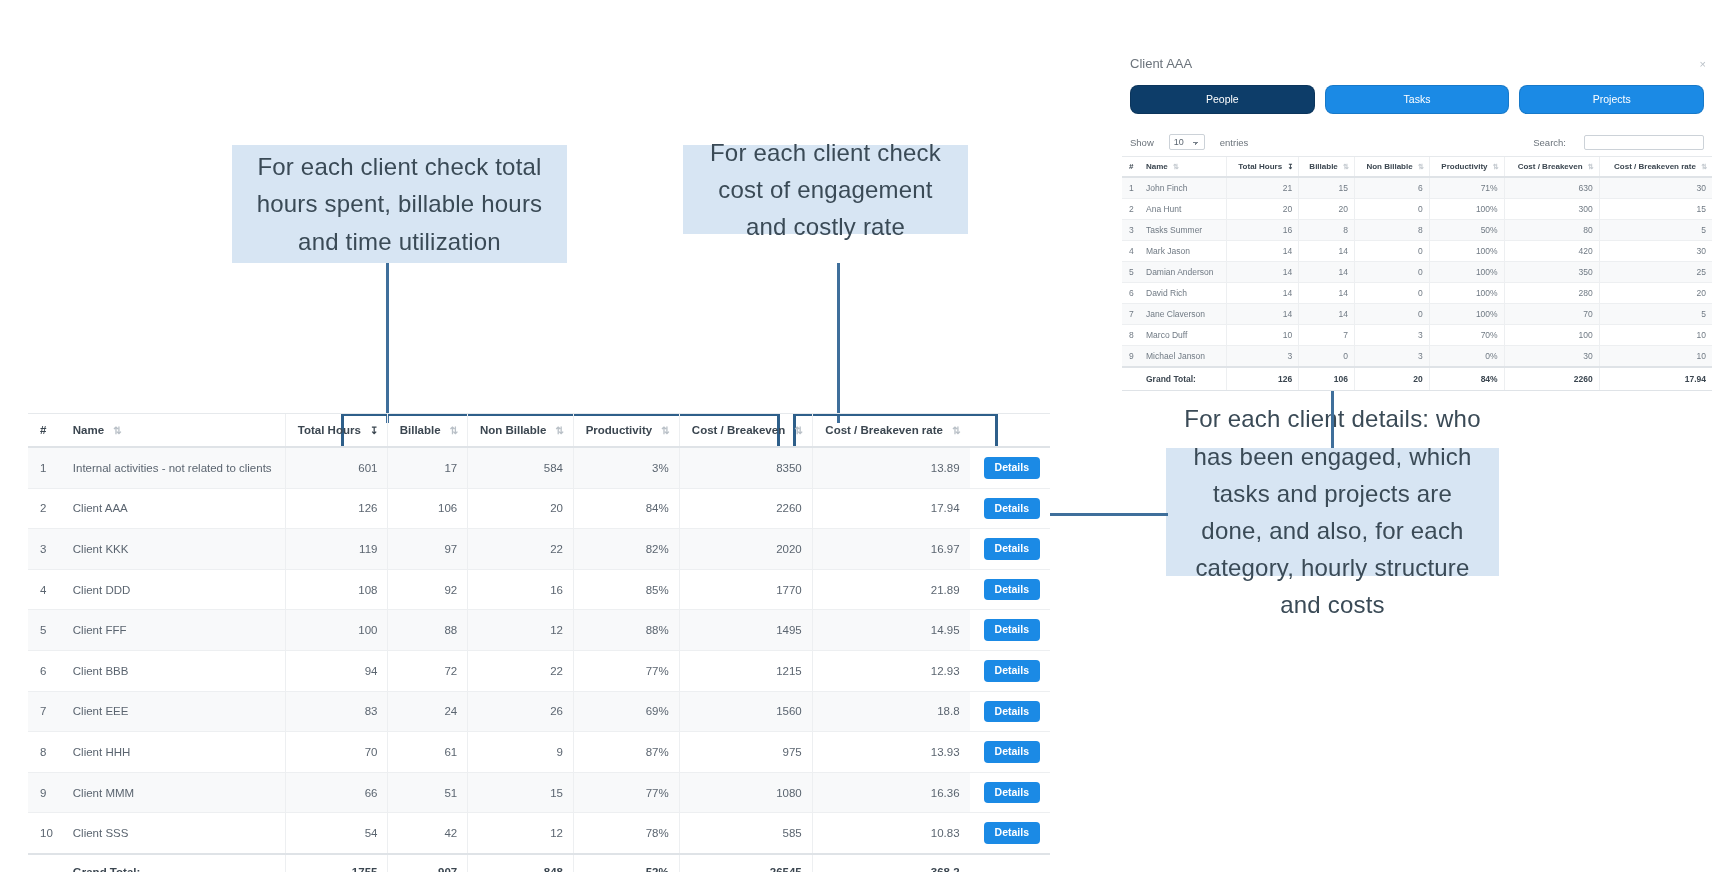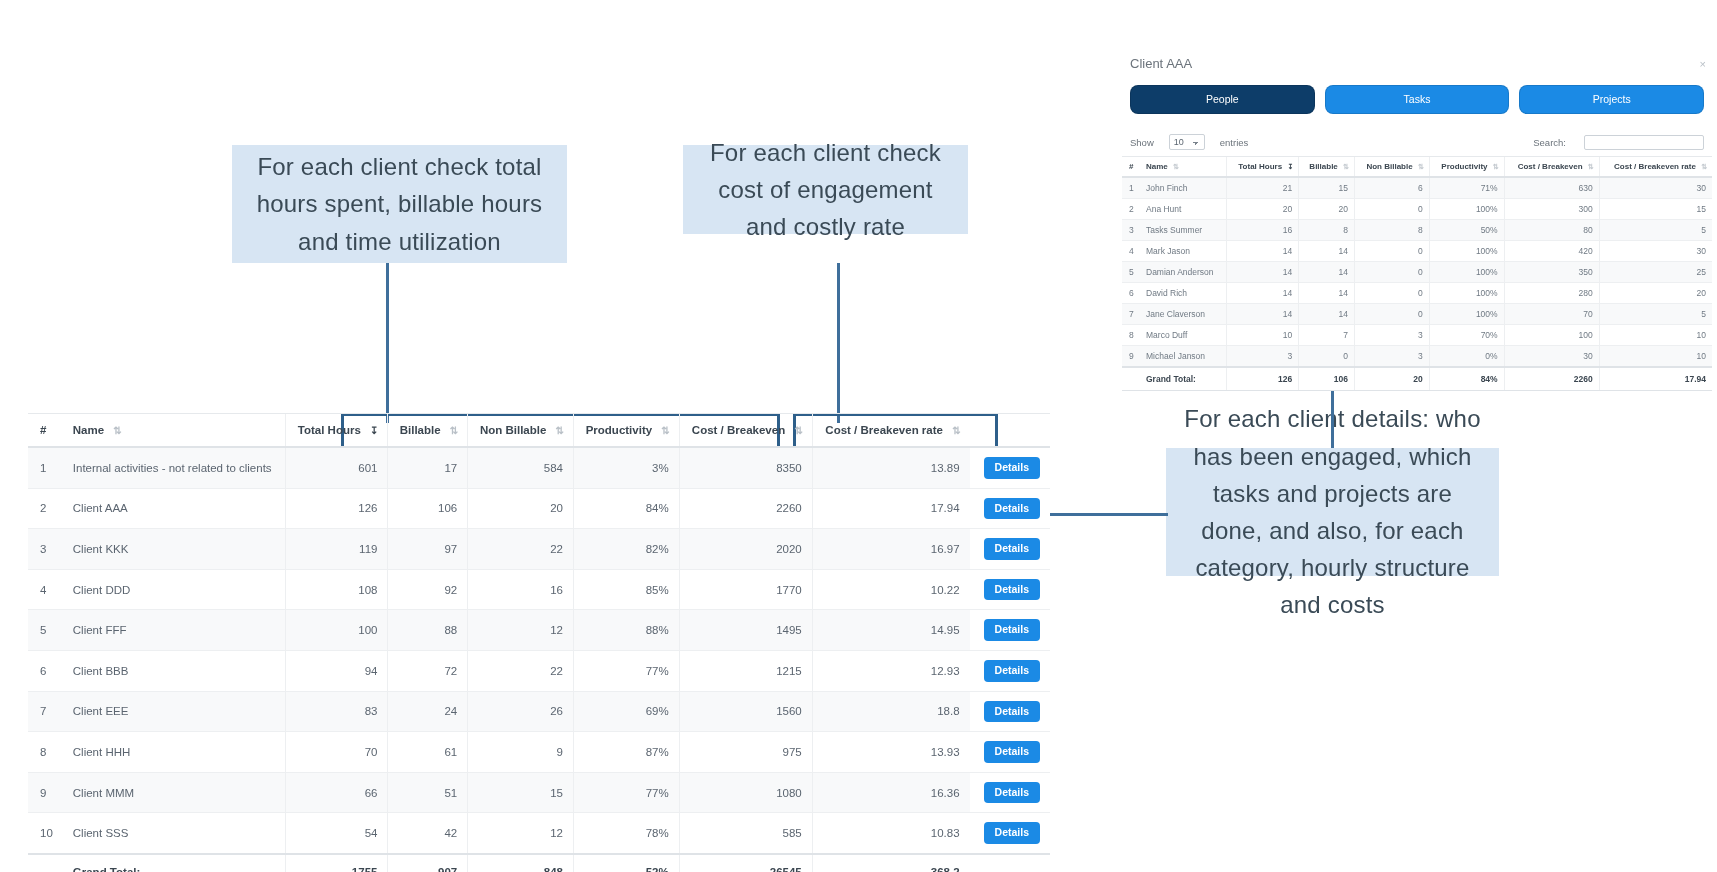--- a/index.html
+++ b/index.html
@@ -276,21 +276,21 @@
           <td class="act"><button class="details-btn">Details</button></td>
         </tr>
         <tr>
           <td class="idx">4</td>
           <td class="colname">Client DDD</td>
           <td class="num cell-vline">108</td>
           <td class="num cell-vline">92</td>
           <td class="num cell-vline">16</td>
           <td class="num cell-vline">85%</td>
           <td class="num cell-vline">1770</td>
-          <td class="num cell-vline">10.22</td>
+          <td class="num cell-vline">21.89</td>
           <td class="act"><button class="details-btn">Details</button></td>
         </tr>
         <tr>
           <td class="idx">5</td>
           <td class="colname">Client FFF</td>
           <td class="num cell-vline">100</td>
           <td class="num cell-vline">88</td>
           <td class="num cell-vline">12</td>
           <td class="num cell-vline">88%</td>
           <td class="num cell-vline">1495</td>

